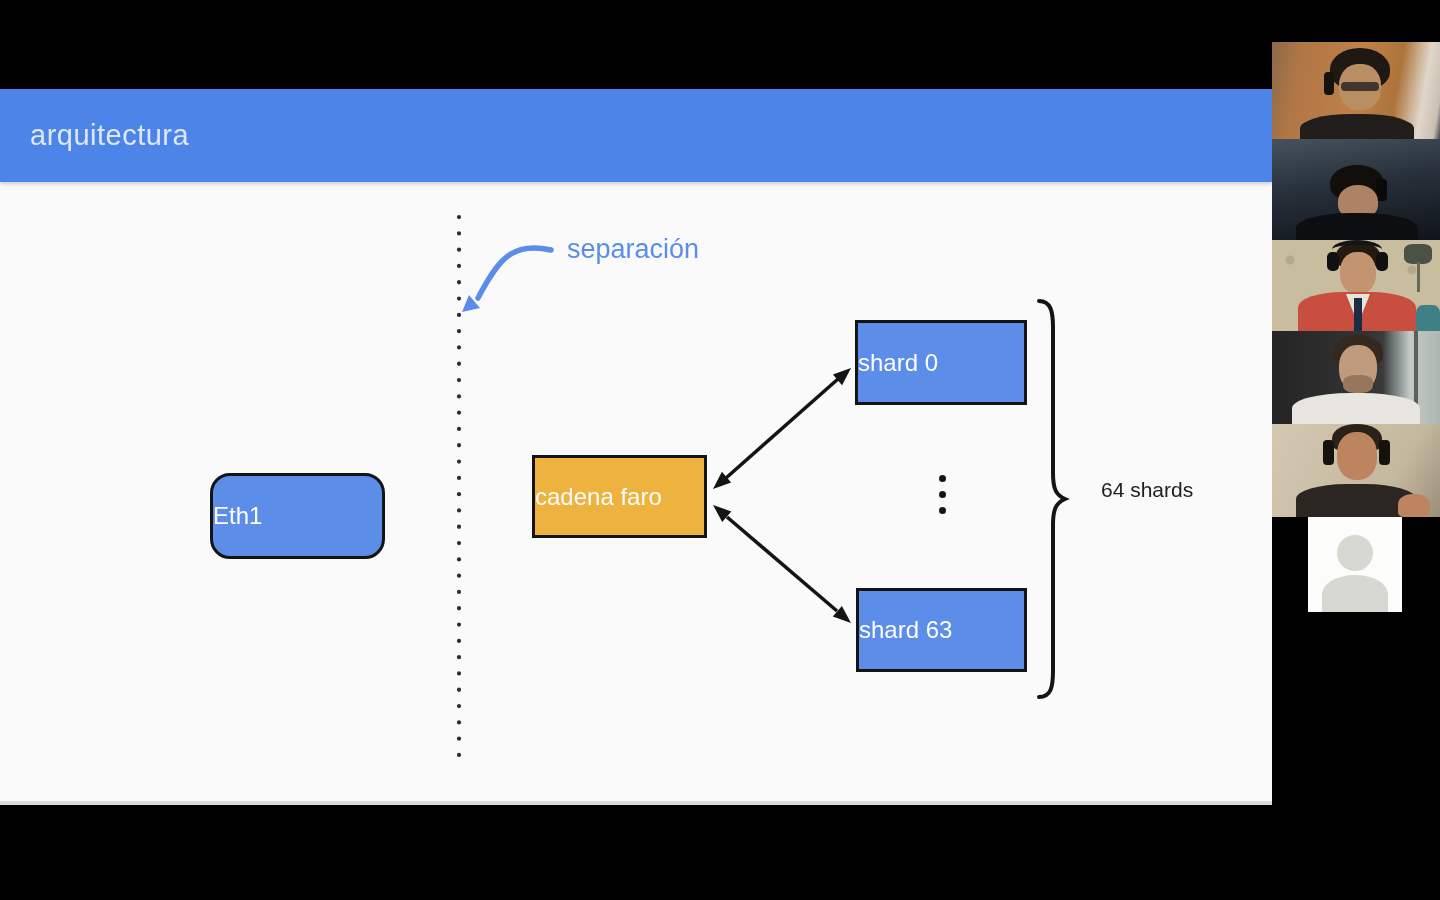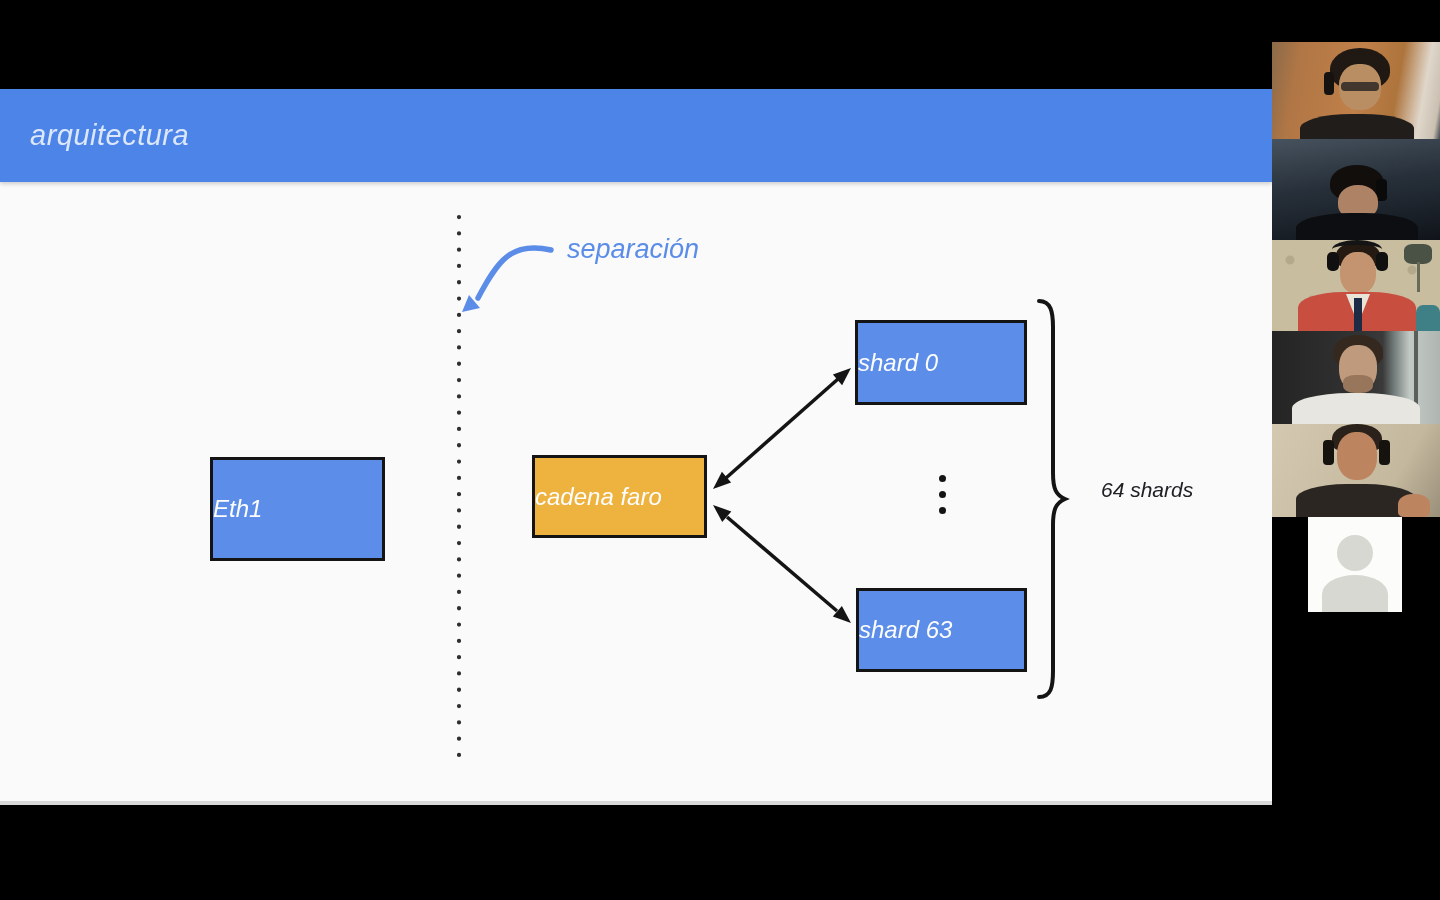--- a/index.html
+++ b/index.html
@@ -10,32 +10,32 @@
     --annotation-blue:#5b8de8;
     --diagram-ink:#141414;
     --label-dark:#202124;
     --page-bg:#000000;
   }
   html,body{margin:0;padding:0;background:#000;}
   body{font-family:"Liberation Sans",sans-serif;}
   #screen{position:relative;width:1440px;height:900px;background:var(--page-bg);overflow:hidden;}
 
   
-  #slide{position:absolute;left:0;top:89px;width:1272px;height:716px;background:var(--slide-bg);font-style:italic;}
+  #slide{position:absolute;left:0;top:89px;width:1272px;height:716px;background:var(--slide-bg);}
   #title-bar{position:absolute;left:0;top:0;width:1272px;height:93px;background:var(--header-bar);
              box-shadow:0 2px 4px rgba(0,0,0,.18);display:flex;align-items:center;}
   #page-title{color:#dde7fa;font-size:29px;margin-left:30px;letter-spacing:.5px;}
   .slide-bottom-edge{position:absolute;left:0;bottom:0;width:100%;height:4px;background:#d9d9d9;}
 
   
   .node{position:absolute;display:flex;align-items:center;justify-content:flex-start;
         border:3px solid var(--diagram-ink);color:#fdfdfd;font-size:24px;box-sizing:border-box;}
   .node.blue{background:var(--node-blue);}
   .node.orange{background:var(--node-orange);}
-  #node-eth1{left:210px;top:368px;width:175px;height:104px;}
+  #node-eth1{left:210px;top:384px;width:175px;height:86px;border-radius:20px;}
   #node-beacon{left:532px;top:366px;width:175px;height:83px;}
   #node-shard0{left:855px;top:231px;width:172px;height:85px;}
   #node-shard63{left:856px;top:499px;width:171px;height:84px;}
 
   #separator-caption{position:absolute;left:567px;top:145px;color:var(--annotation-blue);font-size:27px;}
   #brace-caption{position:absolute;left:1101px;top:389px;color:var(--label-dark);font-size:21px;}
 
   
   #vertical-ellipsis{position:absolute;left:939px;top:386px;display:flex;flex-direction:column;gap:9px;}
   #vertical-ellipsis i{width:7px;height:7px;border-radius:50%;background:var(--diagram-ink);}

